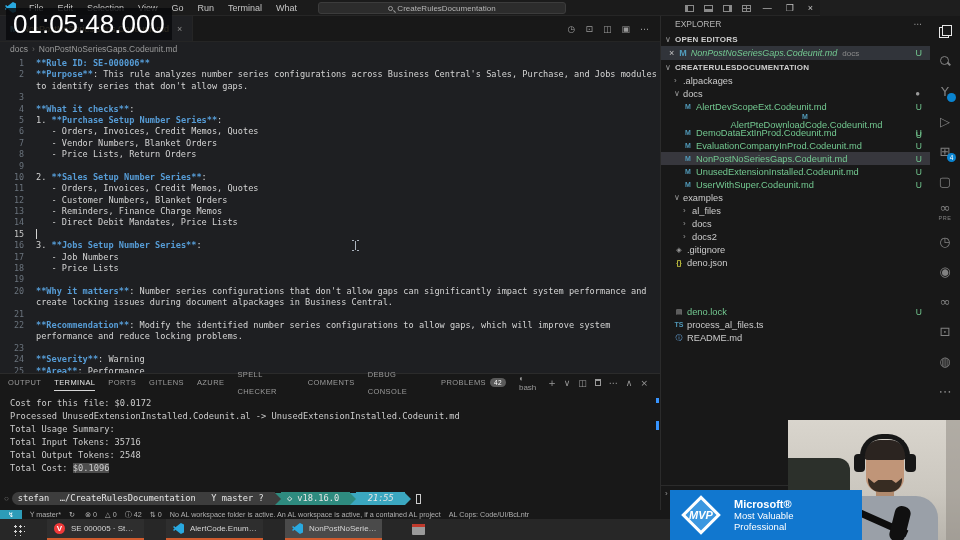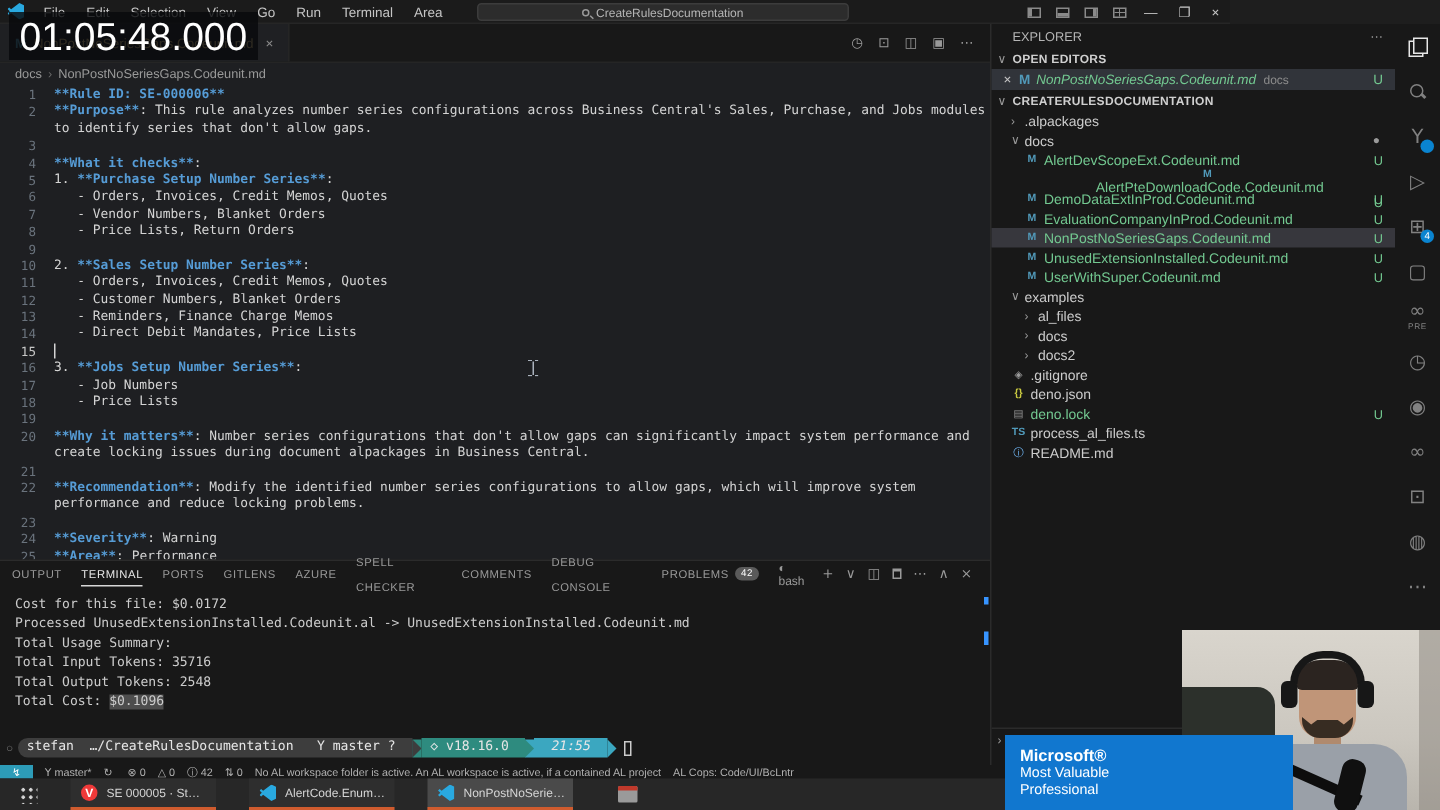--- a/index.html
+++ b/index.html
@@ -179,21 +179,21 @@
   <div class="titlebar">
     <div class="vslogo"></div>
     <div id="menubar" style="display:flex;">
         <span class="menu-item">File</span>
         <span class="menu-item">Edit</span>
         <span class="menu-item">Selection</span>
         <span class="menu-item">View</span>
         <span class="menu-item">Go</span>
         <span class="menu-item">Run</span>
         <span class="menu-item">Terminal</span>
-        <span class="menu-item">Area</span>
+        <span class="menu-item">What</span>
       </div>
     <div class="navarrows">← →</div>
     <div class="searchbox">
       <span class="mag"></span>
       <span>CreateRulesDocumentation</span>
     </div>
     <div class="wincontrols">
       <span class="lay l"></span>
       <span class="lay b"></span>
       <span class="lay r"></span>
@@ -391,21 +391,21 @@
           <span class="lbl">docs2</span>
         </div>
         <div class="trow" style="padding-left: 13px;">
           <span class="fic ic-git">◈</span>
           <span class="lbl">.gitignore</span>
         </div>
         <div class="trow" style="padding-left: 13px;">
           <span class="fic ic-json">{}</span>
           <span class="lbl">deno.json</span>
         </div>
-        <div class="trow" style="padding-left: 13px;">
+        <div class="trow" style="padding-left: 13px; margin-top: 36px;">
           <span class="fic ic-lock">▤</span>
           <span class="lbl green">deno.lock</span>
           <span class="u">U</span>
         </div>
         <div class="trow" style="padding-left: 13px;">
           <span class="fic ic-ts">TS</span>
           <span class="lbl">process_al_files.ts</span>
         </div>
         <div class="trow" style="padding-left: 13px;">
           <span class="fic ic-info">ⓘ</span>
@@ -529,20 +529,24 @@
     <div class="wc-hair"></div>
     <div class="wc-beard"></div>
     <div class="wc-phband"></div>
     <div class="wc-cupL"></div>
     <div class="wc-cupR"></div>
     <div class="wc-micarm"></div>
     <div class="wc-mic"></div>
   </div>
 
   <div class="mvp">
+    <div class="mvp-diamond">
+      <div class="d1"></div>
+      <div class="txt">MVP</div>
+    </div>
     <div class="mvp-text">
       <div class="l1">Microsoft®</div>
       <div class="l2">Most Valuable</div>
       <div class="l3">Professional</div>
     </div>
   </div>
 
   <div class="timestamp">01:05:48.000</div>
 </div>
 

